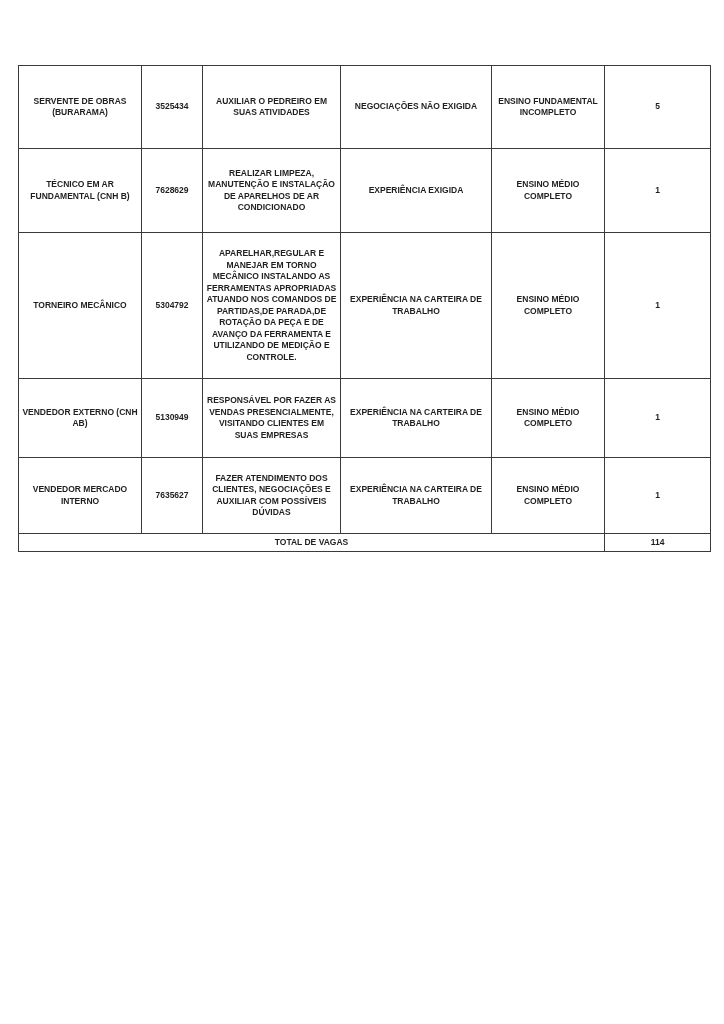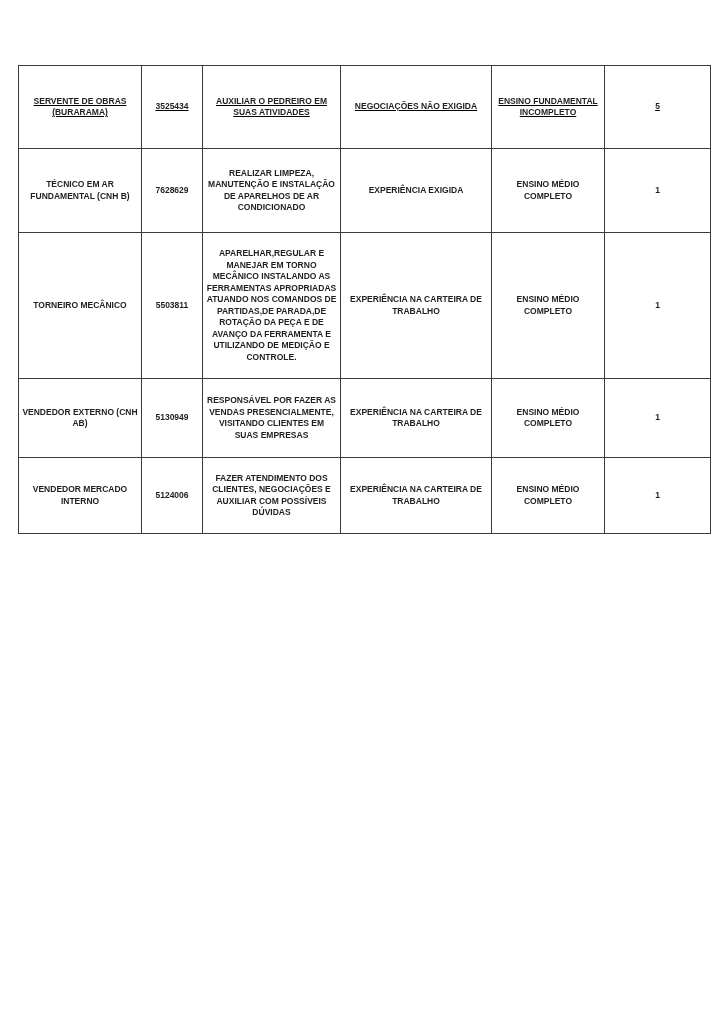--- a/index.html
+++ b/index.html
@@ -27,21 +27,21 @@
     border: 1px solid var(--border-color, #3a3a3a);
     text-align: center;
     vertical-align: middle;
     font-size: 8.5px;
     font-weight: bold;
     line-height: 11.5px;
     color: #1f1f1f;
     padding: 1px 3px;
     word-wrap: break-word;
   }
-  tr.row-1 { height: 83px; text-decoration: underline; }
+  tr.row-1 { height: 83px; }
   tr.row-2 { height: 84px; }
   tr.row-3 { height: 146px; }
   tr.row-4 { height: 79px; }
   tr.row-5 { height: 76px; }
   tr.row-total { height: 18px; }
   td.total-label-cell { padding: 1px 2px; }
 </style>
 </head>
 <body>
 
@@ -67,37 +67,41 @@
       <tr class="row-2">
         <td>TÉCNICO EM AR FUNDAMENTAL (CNH B)</td>
         <td>7628629</td>
         <td>REALIZAR LIMPEZA, MANUTENÇÃO E INSTALAÇÃO DE APARELHOS DE AR CONDICIONADO</td>
         <td>EXPERIÊNCIA EXIGIDA</td>
         <td>ENSINO MÉDIO COMPLETO</td>
         <td>1</td>
       </tr>
       <tr class="row-3">
         <td>TORNEIRO MECÂNICO</td>
-        <td>5503811</td>
+        <td>5304792</td>
         <td>APARELHAR,REGULAR E MANEJAR EM TORNO MECÂNICO INSTALANDO AS FERRAMENTAS APROPRIADAS ATUANDO NOS COMANDOS DE PARTIDAS,DE PARADA,DE ROTAÇÃO DA PEÇA E DE AVANÇO DA FERRAMENTA E UTILIZANDO DE MEDIÇÃO E CONTROLE.</td>
         <td>EXPERIÊNCIA NA CARTEIRA DE TRABALHO</td>
         <td>ENSINO MÉDIO COMPLETO</td>
         <td>1</td>
       </tr>
       <tr class="row-4">
         <td>VENDEDOR EXTERNO (CNH AB)</td>
         <td>5130949</td>
         <td>RESPONSÁVEL POR FAZER AS VENDAS PRESENCIALMENTE, VISITANDO CLIENTES EM SUAS EMPRESAS</td>
         <td>EXPERIÊNCIA NA CARTEIRA DE TRABALHO</td>
         <td>ENSINO MÉDIO COMPLETO</td>
         <td>1</td>
       </tr>
       <tr class="row-5">
         <td>VENDEDOR MERCADO INTERNO</td>
-        <td>5124006</td>
+        <td>7635627</td>
         <td>FAZER ATENDIMENTO DOS CLIENTES, NEGOCIAÇÕES E AUXILIAR COM POSSÍVEIS DÚVIDAS</td>
         <td>EXPERIÊNCIA NA CARTEIRA DE TRABALHO</td>
         <td>ENSINO MÉDIO COMPLETO</td>
         <td>1</td>
+      </tr>
+      <tr class="row-total">
+        <td class="total-label-cell" colspan="5">TOTAL DE VAGAS</td>
+        <td>114</td>
       </tr>
     </tbody>
   </table>
 </div>
 
 </body></html>

